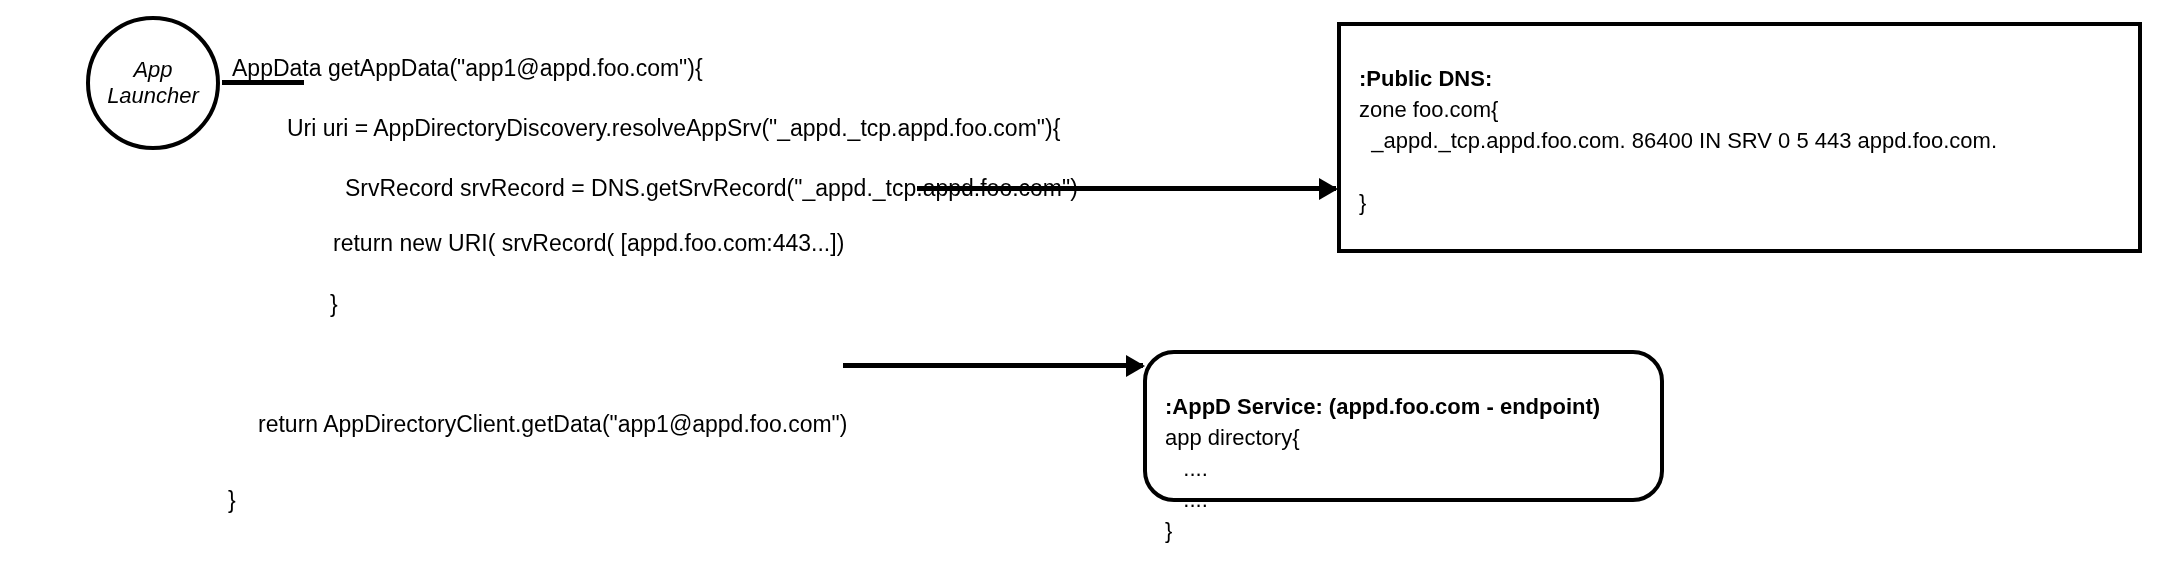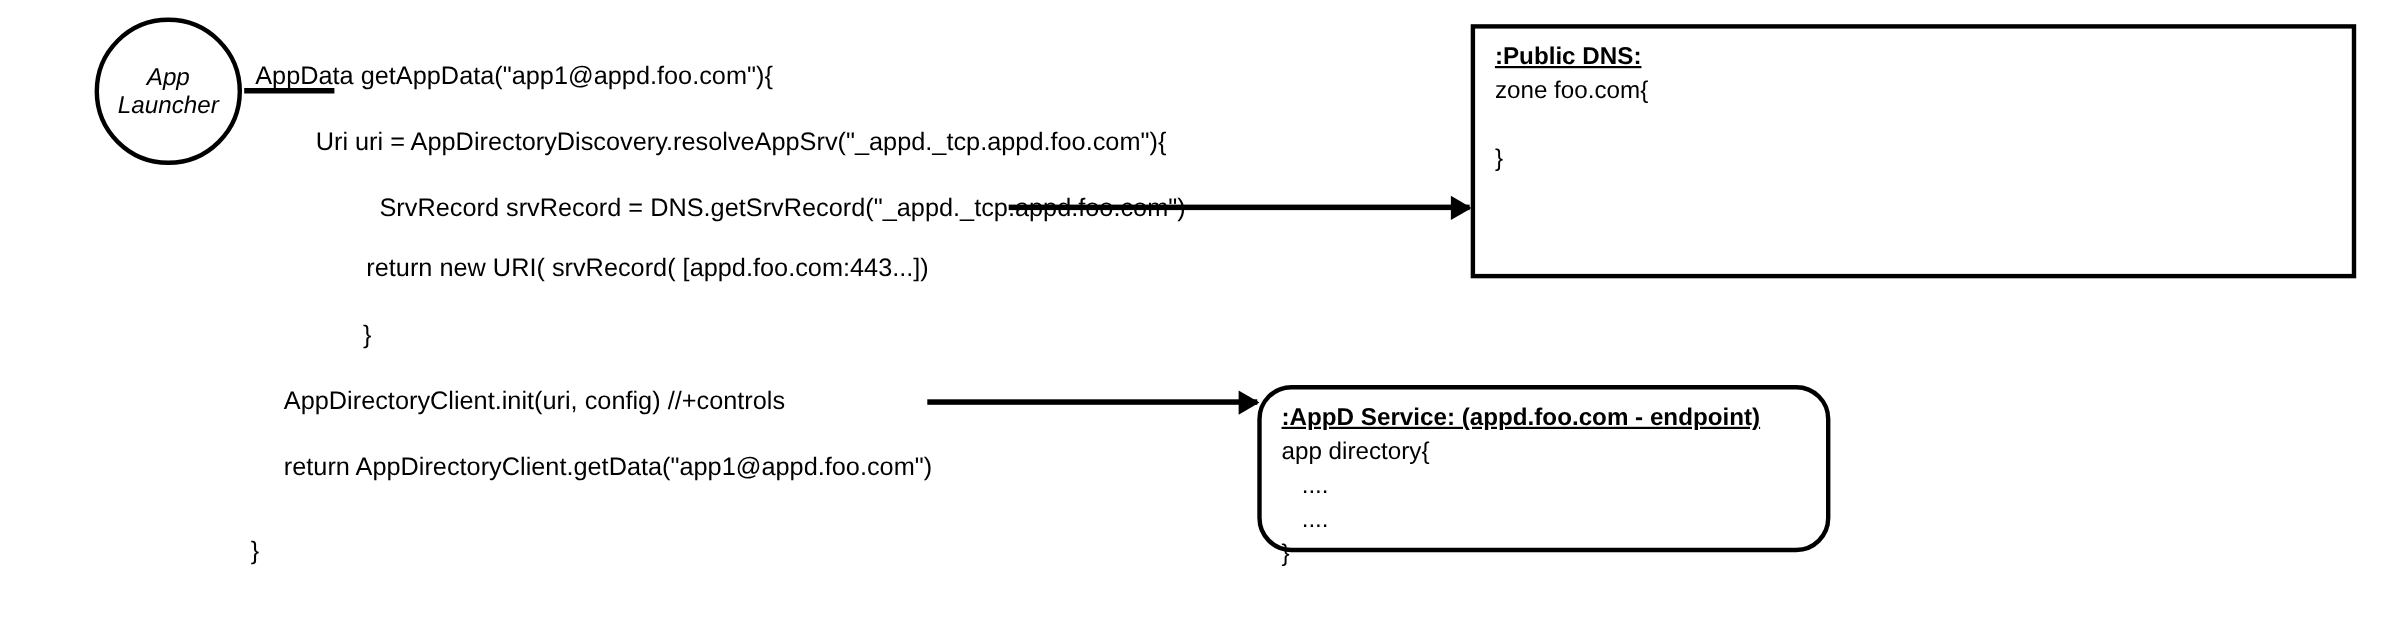--- a/index.html
+++ b/index.html
@@ -62,24 +62,24 @@
     border: 4px solid #000000;
     background: #ffffff;
     box-sizing: border-box;
     padding: 14px 18px 12px 18px;
     font-size: 22px;
     line-height: 1.0;
   }
   .node-box.rounded { border-radius: 31px; }
   .node-title {
     font-weight: bold;
-    text-decoration: underline;
     white-space: nowrap;
     display: block;
     margin-bottom: 9px;
+    margin-top: 28px;
   }
   .node-line {
     white-space: pre;
     display: block;
     margin-bottom: 9px;
   }
   .node-line.blank { visibility: hidden; }
 
   
   .arrow {
@@ -114,33 +114,33 @@
   <div class="code-line" style="left:232px; top:56px;">AppData getAppData("app1@appd.foo.com"){</div>
 
   <div class="code-line" style="left:287px; top:116px;">Uri uri = AppDirectoryDiscovery.resolveAppSrv("_appd._tcp.appd.foo.com"){</div>
 
   <div class="code-line" style="left:345px; top:176px;">SrvRecord srvRecord =  DNS.getSrvRecord("_appd._tcp.appd.foo.com")</div>
 
   <div class="code-line" style="left:333px; top:231px;text-align:right;">return new URI( srvRecord( [appd.foo.com:443...])</div>
 
   <div class="code-line" style="left:330px; top:292px;">}</div>
 
-  <div class="code-line" style="left:258px; top:352px;">AppDirectoryClient.init(uri, config) //+controls</div>
 
   <div class="code-line" style="left:258px; top:412px;text-align:center;">return  AppDirectoryClient.getData("app1@appd.foo.com")</div>
 
   <div class="code-line" style="left:228px; top:488px;">}</div>
 
   <div class="arrow" style="left:917px; top:186px; width:419px;"></div>
 
   <div class="arrow" style="left:843px; top:363px; width:300px;"></div>
 
   <div class="node-box" style="left:1337px; top:22px; width:805px; height:231px;">
     <span class="node-title">:Public DNS:</span>
     <span class="node-line">zone foo.com{</span>
+    <span class="node-line">  _appd._tcp.appd.foo.com. 86400 IN SRV 0 5 443 appd.foo.com.</span>
     <span class="node-line blank">&nbsp;</span>
     <span class="node-line">}</span>
   </div>
 
   <div class="node-box rounded" style="left:1143px; top:350px; width:521px; height:152px;">
     <span class="node-title">:AppD Service: (appd.foo.com - endpoint)</span>
     <span class="node-line">app directory{</span>
     <span class="node-line">   ....</span>
     <span class="node-line">   ....</span>
     <span class="node-line">}</span>

